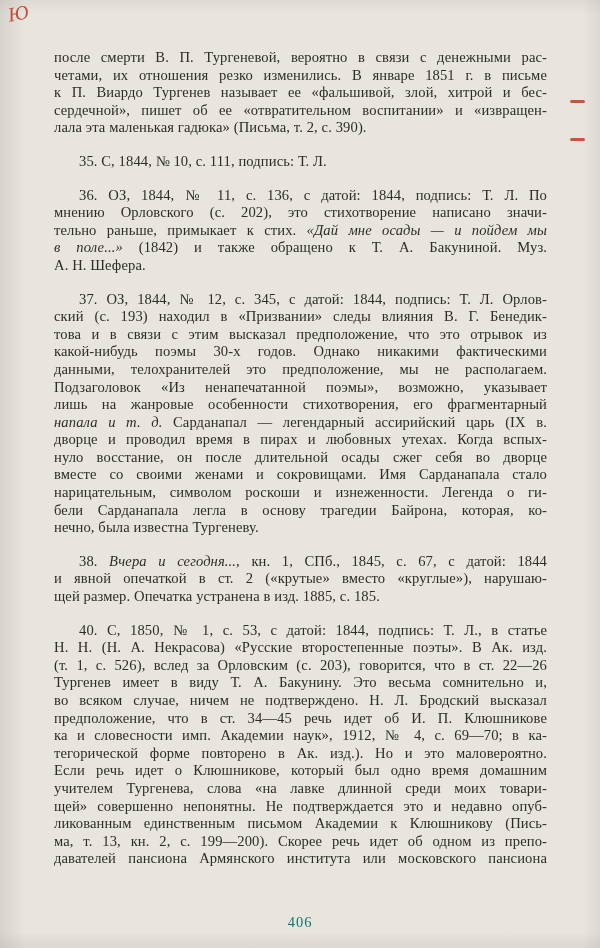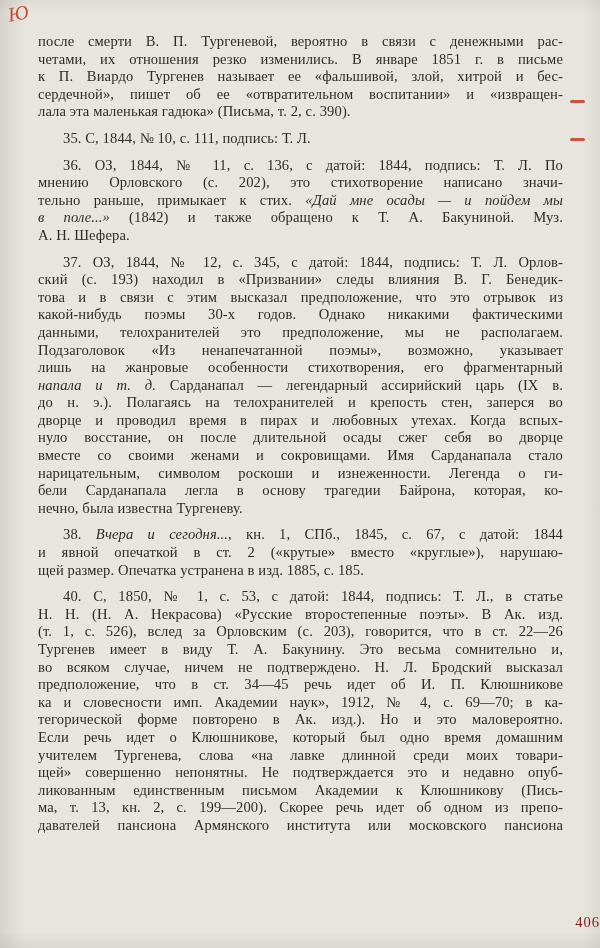--- a/index.html
+++ b/index.html
@@ -28,39 +28,39 @@
   }
   #text-block {
     position: absolute;
     left: 38px;
     right: 37px;
     top: 33px;
     font-size: 14.6px;
     line-height: 17.6px;
     letter-spacing: 0.1px;
   }
-  .paragraph { margin: 0; }
+  .paragraph { margin: 16px; }
   .paragraph.spaced { margin-top: 9px; }
   .paragraph.indent .line:first-child { text-indent: 25px; }
   .line {
     text-align: justify;
     text-align-last: justify;
   }
   .line.last { text-align-last: left; }
   em { font-style: italic; }
 
   .page-number {
     position: absolute;
     bottom: 17px;
     left: 0;
     right: 0;
-    text-align: right;
+    text-align: center;
     font-size: 14.5px;
     letter-spacing: 1px;
-    color: #7f1d1d;
+    color: #0f766e;
   }
 
   
   .mark-topleft {
     position: absolute;
     left: 8px;
     top: 2px;
     font-size: 20px;
     font-style: italic;
     transform: rotate(-10deg);
@@ -109,21 +109,20 @@
     </div>
     <div class="paragraph indent spaced">
       <div class="line">37. ОЗ, 1844, № 12, с. 345, с датой: 1844, подпись: Т. Л. Орлов-</div>
       <div class="line">ский (с. 193) находил в «Призвании» следы влияния В. Г. Бенедик-</div>
       <div class="line">това и в связи с этим высказал предположение, что это отрывок из</div>
       <div class="line">какой-нибудь поэмы 30-х годов. Однако никакими фактическими</div>
       <div class="line">данными, телохранителей это предположение, мы не располагаем.</div>
       <div class="line">Подзаголовок «Из ненапечатанной поэмы», возможно, указывает</div>
       <div class="line">лишь на жанровые особенности стихотворения, его фрагментарный</div>
       <div class="line"><em>напала и т. д.</em> Сарданапал — легендарный ассирийский царь (IX в.</div>
-      <div class="line">до н. э.). Полагаясь на телохранителей и крепость стен, заперся во</div>
       <div class="line">дворце и проводил время в пирах и любовных утехах. Когда вспых-</div>
       <div class="line">нуло восстание, он после длительной осады сжег себя во дворце</div>
       <div class="line">вместе со своими женами и сокровищами. Имя Сарданапала стало</div>
       <div class="line">нарицательным, символом роскоши и изнеженности. Легенда о ги-</div>
       <div class="line">бели Сарданапала легла в основу трагедии Байрона, которая, ко-</div>
       <div class="line last">нечно, была известна Тургеневу.</div>
     </div>
     <div class="paragraph indent spaced">
       <div class="line">38. <em>Вчера и сегодня...</em>, кн. 1, СПб., 1845, с. 67, с датой: 1844</div>
       <div class="line">и явной опечаткой в ст. 2 («крутые» вместо «круглые»), нарушаю-</div>

